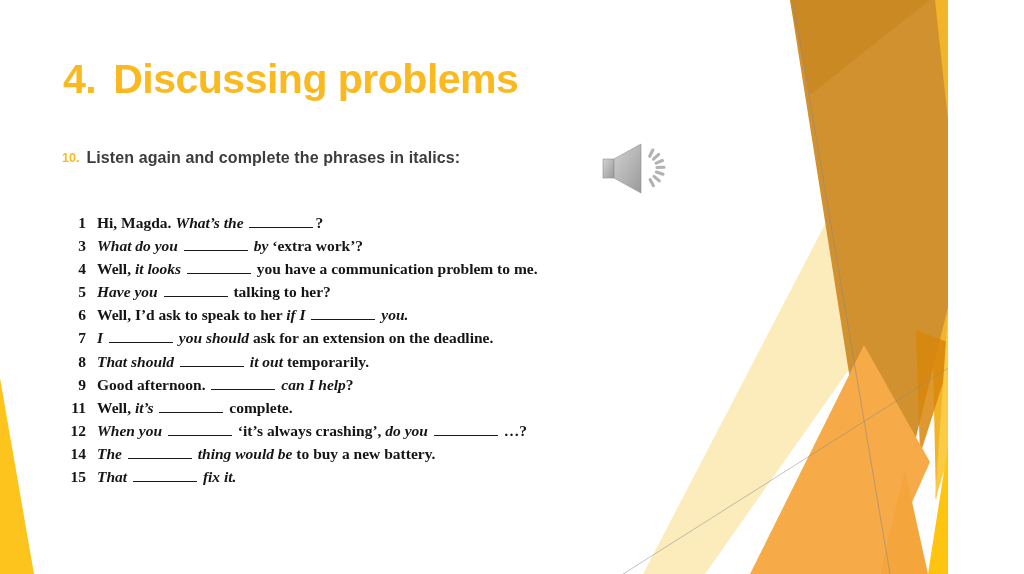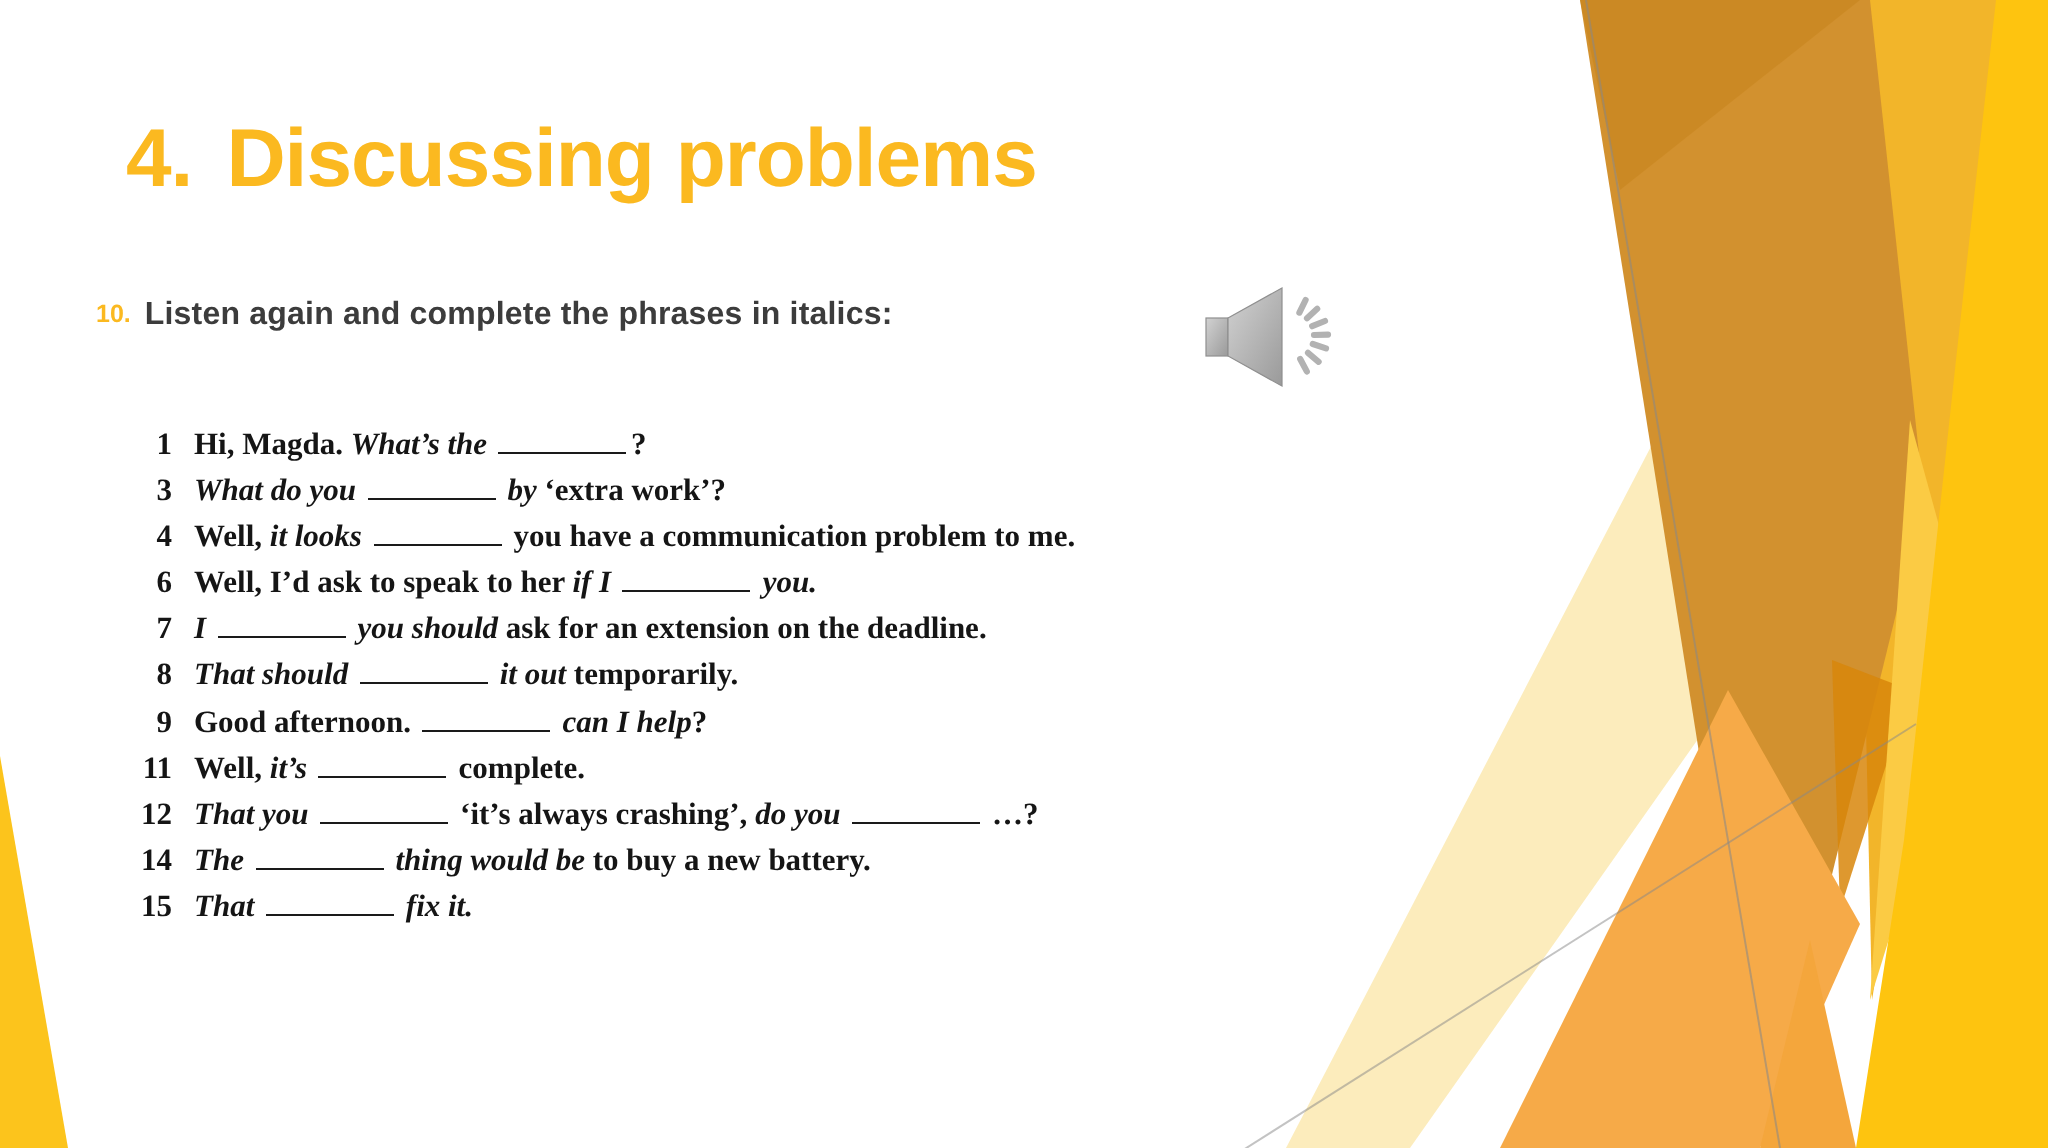--- a/index.html
+++ b/index.html
@@ -1,22 +1,22 @@
 <!DOCTYPE html>
 <html style="--title-gold: #FBB920; --text-dark: #3C3C3C; --book-text: #151515; --deco-dark-orange: #D2912F; --deco-darker-orange: #C8861E; --deco-mid-orange: #F6AA48; --deco-gold: #FEC40F; --deco-med-gold: #F2B52A; --deco-light-gold: #FBCB44; --deco-pale-cream: #FBE5A4; --deco-mid-yellow: #F7CE58; --corner-gold: #FCC41C; --hairline-gray: #888888; --speaker-gray: #AEAEAE;"><head>
 <meta charset="utf-8">
 <style>
   html,body{margin:0;padding:0;background:#fff;}
-  .slide{position:relative;width:1024px;height:574px;background:#ffffff;overflow:hidden;
+  .slide{position:relative;width:948px;height:574px;background:#ffffff;overflow:hidden;
          font-family:"Liberation Sans",sans-serif;}
   .deco{position:absolute;left:0;top:0;width:1024px;height:574px;pointer-events:none;}
   .title{position:absolute;left:63px;top:56px;font-size:41px;font-weight:600;
          color:var(--title-gold,#FBB920);letter-spacing:-0.5px;white-space:nowrap;}
   .title .num{margin-right:17px;}
-  .instruction{position:absolute;left:48px;top:149px;white-space:nowrap;}
+  .instruction{position:absolute;left:62px;top:149px;white-space:nowrap;}
   .inst-num{color:var(--title-gold,#FBB920);font-size:12.5px;font-weight:700;margin-right:7px;vertical-align:1px;}
   .inst-text{color:var(--text-dark,#3C3C3C);font-size:16px;font-weight:700;letter-spacing:0.1px;}
   .audio{position:absolute;left:597px;top:134px;width:78px;height:68px;cursor:pointer;}
   .exercise{position:absolute;left:66px;top:211px;
             font-family:"Liberation Serif",serif;font-size:15.5px;font-weight:700;
             color:var(--book-text,#151515);}
   .ex-row{line-height:23.1px;white-space:nowrap;}
   .ex-num{display:inline-block;width:20px;text-align:right;margin-right:11px;}
   .i{font-style:italic;}
   .r{font-style:normal;}
@@ -73,23 +73,24 @@
       <line x1="59.4" y1="38.0" x2="66.0" y2="40.2"></line>
       <line x1="57.0" y1="42.4" x2="62.3" y2="46.9"></line>
       <line x1="53.1" y1="45.5" x2="56.4" y2="51.7"></line>
     </g>
   </svg>
 
   <div class="exercise" id="exercise">
       <div class="ex-row"><span class="ex-num">1</span><span><span class="r">Hi, Magda. </span><span class="i">What’s the </span><span class="blank"></span><span class="r">?</span></span></div>
       <div class="ex-row"><span class="ex-num">3</span><span><span class="i">What do you </span><span class="blank"></span><span class="i"> by </span><span class="r">‘extra work’?</span></span></div>
       <div class="ex-row"><span class="ex-num">4</span><span><span class="r">Well, </span><span class="i">it looks </span><span class="blank"></span><span class="r"> you have a communication problem to me.</span></span></div>
+      <div class="ex-row"><span class="ex-num">5</span><span><span class="i">Have you </span><span class="blank"></span><span class="r"> talking to her?</span></span></div>
       <div class="ex-row"><span class="ex-num">6</span><span><span class="r">Well, I’d ask to speak to her </span><span class="i">if I </span><span class="blank"></span><span class="i"> you.</span></span></div>
       <div class="ex-row"><span class="ex-num">7</span><span><span class="i">I </span><span class="blank"></span><span class="i"> you should </span><span class="r">ask for an extension on the deadline.</span></span></div>
       <div class="ex-row"><span class="ex-num">8</span><span><span class="i">That should </span><span class="blank"></span><span class="i"> it out </span><span class="r">temporarily.</span></span></div>
       <div class="ex-row"><span class="ex-num">9</span><span><span class="r">Good afternoon. </span><span class="blank"></span><span class="i"> can I help</span><span class="r">?</span></span></div>
       <div class="ex-row"><span class="ex-num">11</span><span><span class="r">Well, </span><span class="i">it’s </span><span class="blank"></span><span class="r"> complete.</span></span></div>
-      <div class="ex-row"><span class="ex-num">12</span><span><span class="i">That you </span><span class="blank"></span><span class="r"> ‘it’s always crashing’, </span><span class="i">do you </span><span class="blank"></span><span class="r"> …?</span></span></div>
+      <div class="ex-row"><span class="ex-num">12</span><span><span class="i">When you </span><span class="blank"></span><span class="r"> ‘it’s always crashing’, </span><span class="i">do you </span><span class="blank"></span><span class="r"> …?</span></span></div>
       <div class="ex-row"><span class="ex-num">14</span><span><span class="i">The </span><span class="blank"></span><span class="i"> thing would be </span><span class="r">to buy a new battery.</span></span></div>
       <div class="ex-row"><span class="ex-num">15</span><span><span class="i">That </span><span class="blank"></span><span class="i"> fix it.</span></span></div>
     </div>
 
 </div>
 
 </body></html>

